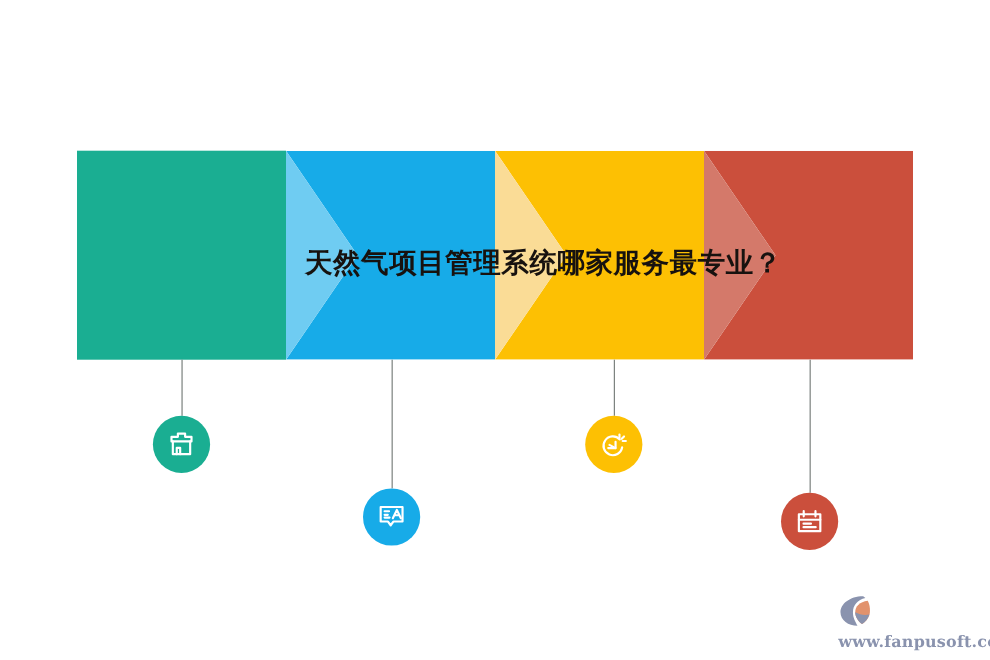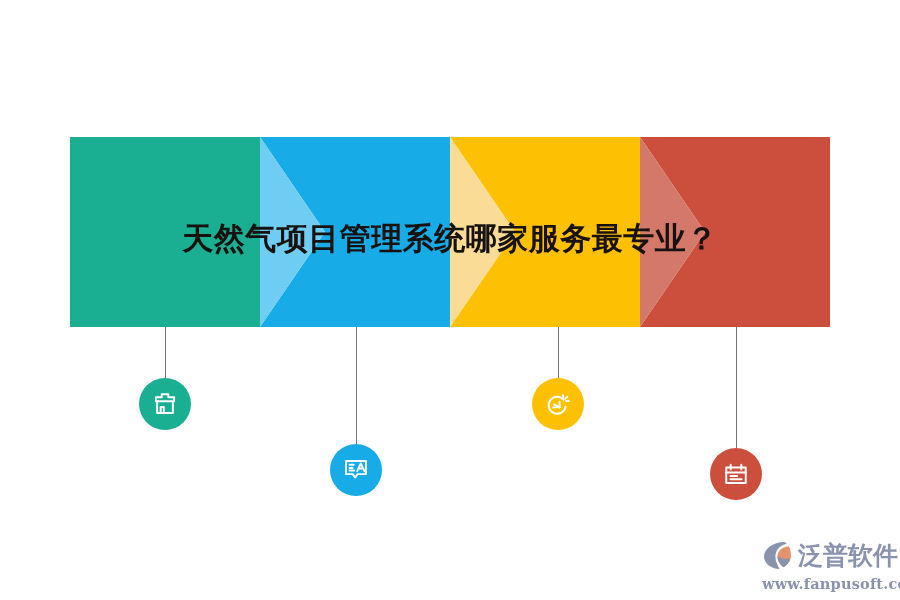--- a/index.html
+++ b/index.html
@@ -49,26 +49,27 @@
   #banner-title {
     position: absolute;
     left: 0;
     top: 0;
     width: 760px;
     height: 203px;
     display: flex;
     align-items: center;
     justify-content: center;
     font-family: "DejaVu Serif", "Liberation Serif", serif;
-    font-size: 31px;
+    font-size: 25px;
     font-weight: 700;
     color: #17120f;
     letter-spacing: 0.5px;
     white-space: nowrap;
     z-index: 5;
+    padding-left: 44px;
   }
 
   
   .connector {
     position: absolute;
     width: 1px;
     background: #6f7673;
   }
   .node {
     position: absolute;
@@ -201,18 +202,17 @@
 
   <div id="logo">
     <div id="logo-row">
       <div id="logo-mark">
         <svg viewBox="0 0 64 64" width="33" height="33" aria-hidden="true">
           <path d="M44 6 C20 6 4 20 4 34 C4 48 18 58 34 58 C30 50 26 44 26 34 C26 22 34 12 48 9 Z" fill="#8a93ae"></path>
           <path d="M52 14 C38 16 30 24 30 34 C30 42 35 50 42 55 C50 50 56 42 56 32 C56 25 55 19 52 14 Z" fill="#e2926c"></path>
           <path d="M30 34 C30 42 35 50 42 55 C48 51 53 45 55 38 C46 40 37 38 30 34 Z" fill="#8a93ae"></path>
         </svg>
       </div>
-      <div id="logo-name">泛普软件</div>
     </div>
     <div id="logo-url">www.fanpusoft.com</div>
   </div>
 
 </div>
 
 </body></html>

